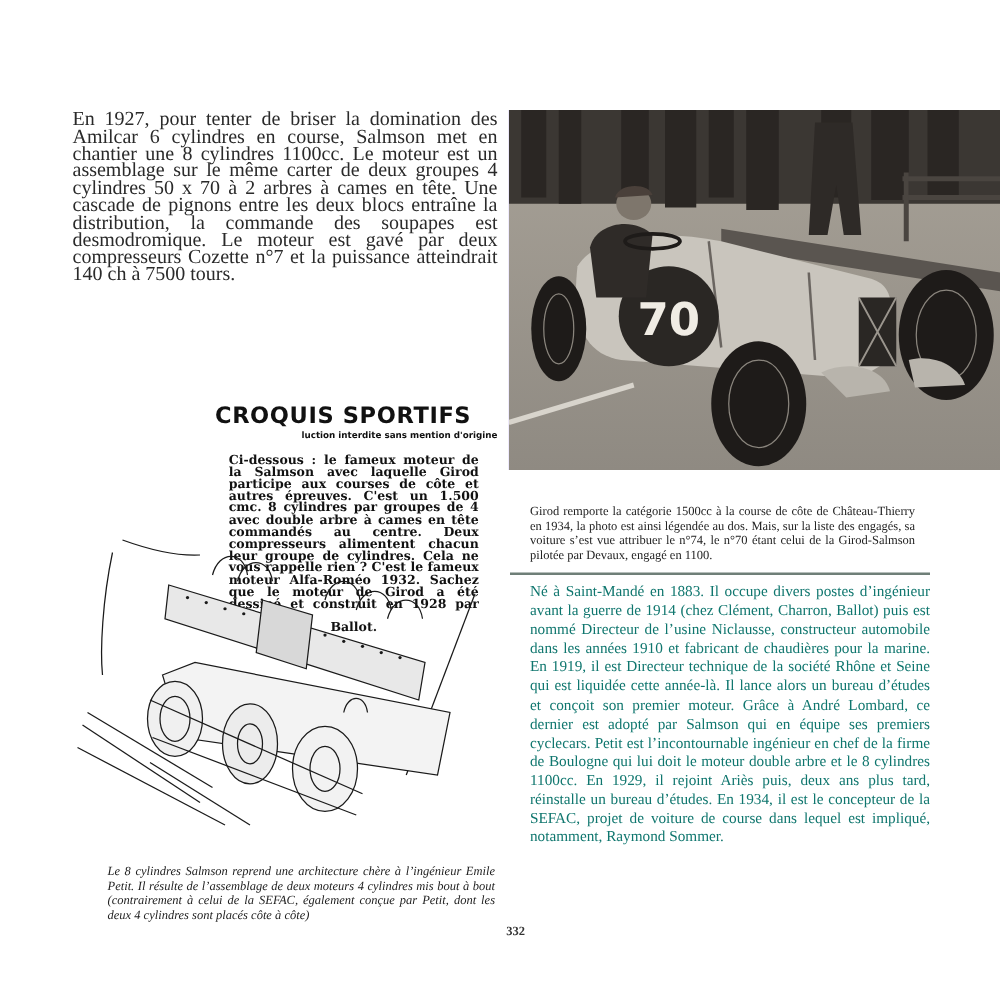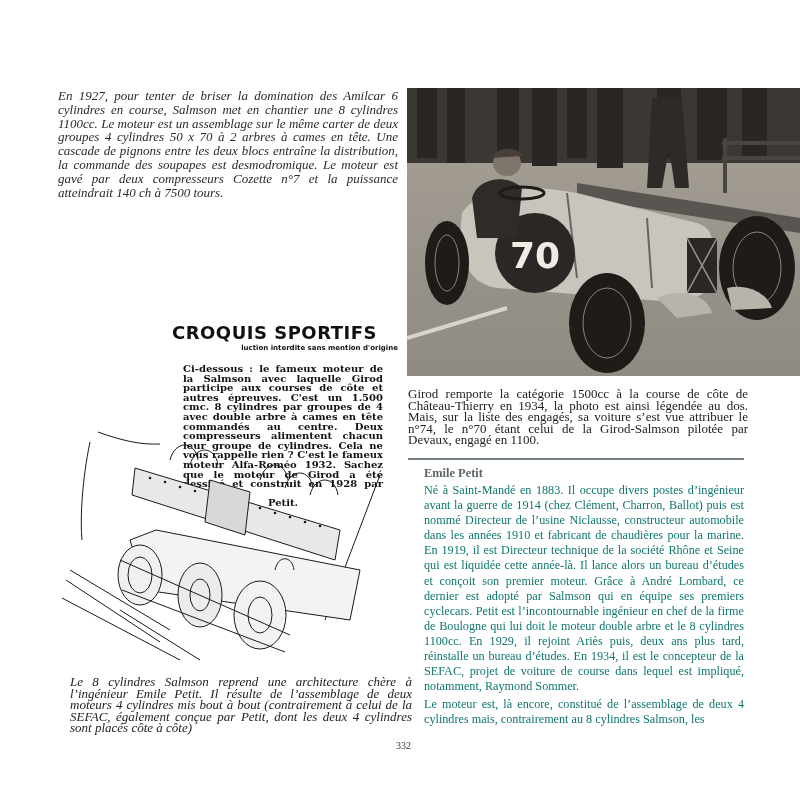--- a/index.html
+++ b/index.html
@@ -2,23 +2,22 @@
 <html><head>
   <meta charset="utf-8">
   <style>
     html, body { margin: 0; padding: 0; }
     body {
       width: 800px; height: 800px; background: #ffffff; position: relative; overflow: hidden;
       font-family: "Liberation Serif", "DejaVu Serif", serif; color: #2a2a2a;
     }
     .abs { position: absolute; }
     .body-text {
-      font-size: 13px; line-height: 13.8px; text-align: justify; margin: 0;
+      font-size: 16px; line-height: 13.8px; text-align: justify; margin: 0;
       hyphens: auto;
-      font-style: italic;
     }
     .body-text + .body-text { margin-top: 3px; }
     #intro { left: 58px; top: 89px; width: 340px; }
 
     
     #clipping { left: 172px; top: 280px; width: 226px; margin-top: 43px; }
     .clip-title {
       font-family: "DejaVu Sans", "Liberation Sans", sans-serif; font-weight: bold;
       font-size: 18px; letter-spacing: 0.5px; color: #111; white-space: nowrap; line-height: 20px;
     }
@@ -30,48 +29,48 @@
       font-family: "DejaVu Serif", "Liberation Serif", serif; font-weight: bold;
       font-size: 10px; line-height: 9.6px; color: #111; text-align: justify;
       margin: 12px 0 0 11px; width: 200px;
     }
     .clip-body .sig { display: block; text-align: center; }
 
     
     #engine-drawing { left: 60px; top: 420px; width: 340px; height: 248px; }
 
     #engine-caption { left: 70px; top: 676px; width: 342px; font-style: italic; }
-    .caption { font-size: 13px; line-height: 11.6px; text-align: justify; color: #222; margin: 0; }
+    .caption { font-size: 10px; line-height: 11.6px; text-align: justify; color: #222; margin: 16px; }
 
     
     #race-photo { left: 407px; top: 88px; width: 439px; height: 288px; overflow: hidden; background: #c4b5fd; }
     #photo-caption { left: 408px; top: 388px; width: 340px; }
 
     
     #sidebar-rule { left: 408px; top: 458px; width: 336px; height: 2px; background: #6f7f78; }
     #sidebar { left: 424px; top: 466px; width: 320px; color: #6a7470; }
     .sidebar-title { font-size: 12.4px; font-weight: bold; color: #5c6662; margin: 0 0 2px 0; }
     .sidebar-text { font-size: 12.2px; line-height: 15.1px; text-align: justify; margin: 0; color: #0f766e; }
     .sidebar-text + .sidebar-text { margin-top: 3px; }
 
-    #page-number { left: 396px; top: 740px; width: 40px; text-align: left; font-size: 10px; color: #333; }
+    #page-number { left: 380px; top: 740px; width: 40px; text-align: right; font-size: 10px; color: #333; font-weight: bold; }
   </style>
 </head>
 <body>
 
 <div id="intro" class="abs">
   <p class="body-text">En 1927, pour tenter de briser la domination des Amilcar 6 cylindres en course, Salmson met en chantier une 8 cylindres 1100cc. Le moteur est un assemblage sur le même carter de deux groupes 4 cylindres 50 x 70 à 2 arbres à cames en tête. Une cascade de pignons entre les deux blocs entraîne la distribution, la commande des soupapes est desmodromique. Le moteur est gavé par deux compresseurs Cozette n°7 et la puissance atteindrait 140 ch à 7500 tours.</p>
 </div>
 
 <div id="clipping" class="abs">
   <div class="clip-title">CROQUIS SPORTIFS</div>
   <div class="clip-sub">luction interdite sans mention d'origine</div>
   <div class="clip-body">
     <span>Ci-dessous : le fameux moteur de la Salmson avec laquelle Girod participe aux courses de côte et autres épreuves. C'est un 1.500 cmc. 8 cylindres par groupes de 4 avec double arbre à cames en tête commandés au centre. Deux compresseurs alimentent chacun leur groupe de cylindres. Cela ne vous rappelle rien ? C'est le fameux moteur Alfa-Roméo 1932. Sachez que le moteur de Girod a été dessiné et construit en 1928 par l'ingénieur</span>
-    <span class="sig">Petit.</span>
+    <span class="sig">Ballot.</span>
   </div>
 </div>
 
 <div id="engine-drawing" class="abs">
   <svg width="340" height="248" viewBox="0 0 340 248">
     <g fill="none" stroke="#1a1a1a" stroke-width="1">
 
       <path d="M30 22 C22 60 20 100 22 120"></path>
       <path d="M38 12 C60 20 80 25 100 24"></path>
       <path d="M10 150 L110 210"></path>
@@ -183,18 +182,16 @@
     <path d="M320 200 C340 195 360 205 365 220 L325 222 Z" fill="#b8b4ac"></path>
   </svg>
 </div>
 
 <div id="photo-caption" class="abs">
   <p class="caption">Girod remporte la catégorie 1500cc à la course de côte de Château-Thierry en 1934, la photo est ainsi légendée au dos. Mais, sur la liste des engagés, sa voiture s’est vue attribuer le n°74, le n°70 étant celui de la Girod-Salmson pilotée par Devaux, engagé en 1100.</p>
 </div>
 
 <div id="sidebar-rule" class="abs"></div>
 <div id="sidebar" class="abs">
-  <h3 class="sidebar-title">Emile Petit</h3>
   <p class="sidebar-text">Né à Saint-Mandé en 1883. Il occupe divers postes d’ingénieur avant la guerre de 1914 (chez Clément, Charron, Ballot) puis est nommé Directeur de l’usine Niclausse, constructeur automobile dans les années 1910 et fabricant de chaudières pour la marine. En 1919, il est Directeur technique de la société Rhône et Seine qui est liquidée cette année-là. Il lance alors un bureau d’études et conçoit son premier moteur. Grâce à André Lombard, ce dernier est adopté par Salmson qui en équipe ses premiers cyclecars. Petit est l’incontournable ingénieur en chef de la firme de Boulogne qui lui doit le moteur double arbre et le 8 cylindres 1100cc. En 1929, il rejoint Ariès puis, deux ans plus tard, réinstalle un bureau d’études. En 1934, il est le concepteur de la SEFAC, projet de voiture de course dans lequel est impliqué, notamment, Raymond Sommer.</p>
-  <p class="sidebar-text">Le moteur est, là encore, constitué de l’assemblage de deux 4 cylindres mais, contrairement au 8 cylindres Salmson, les</p>
 </div>
 
 <div id="page-number" class="abs">332</div>
 
 </body></html>

